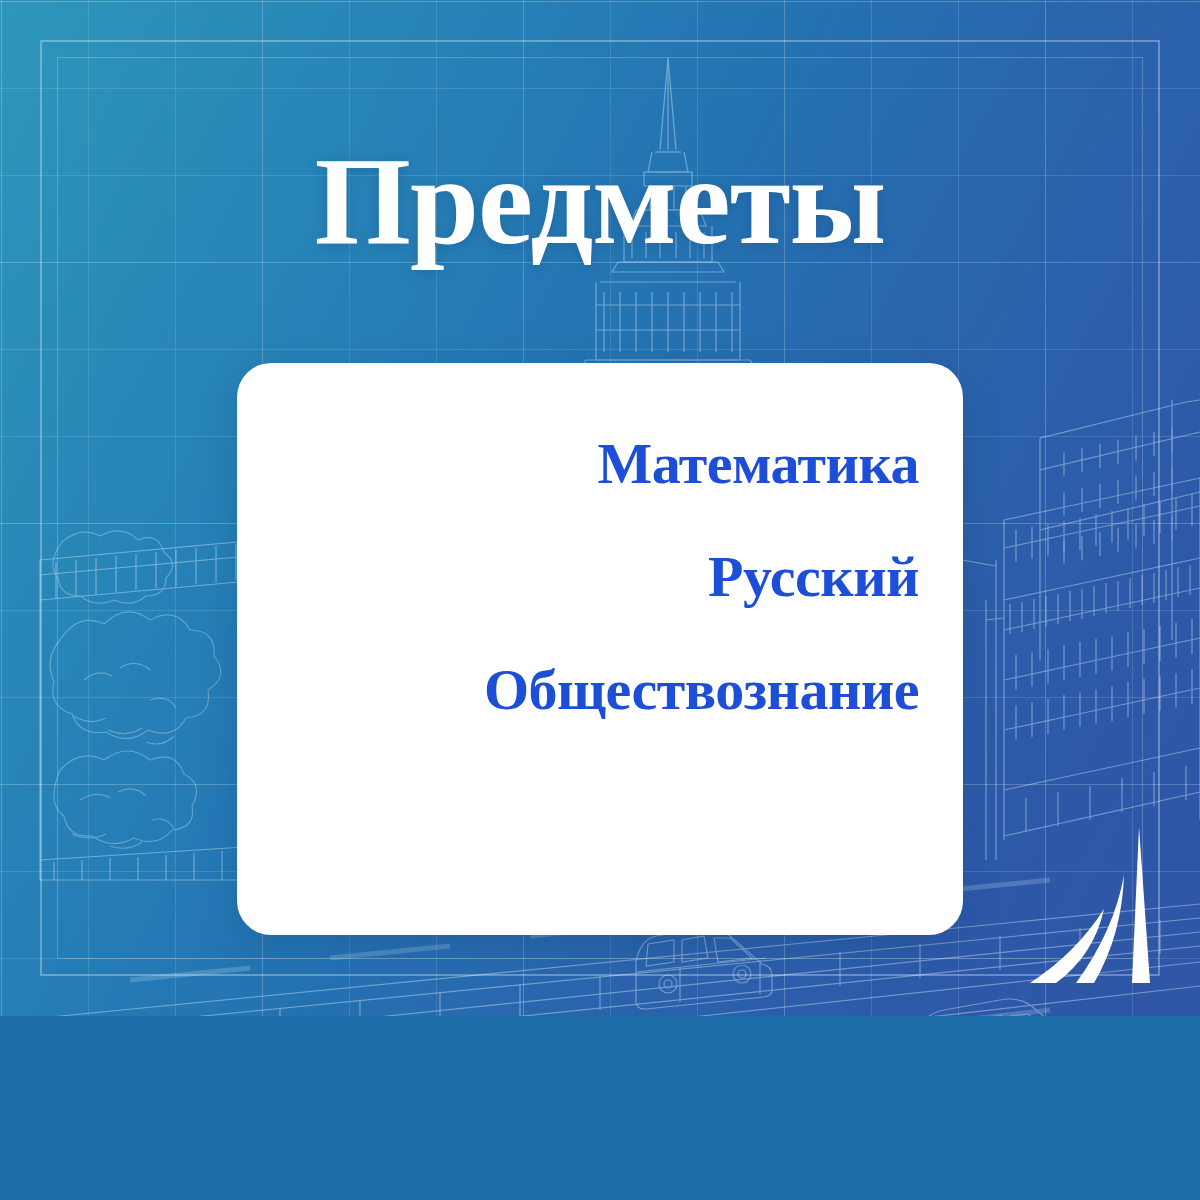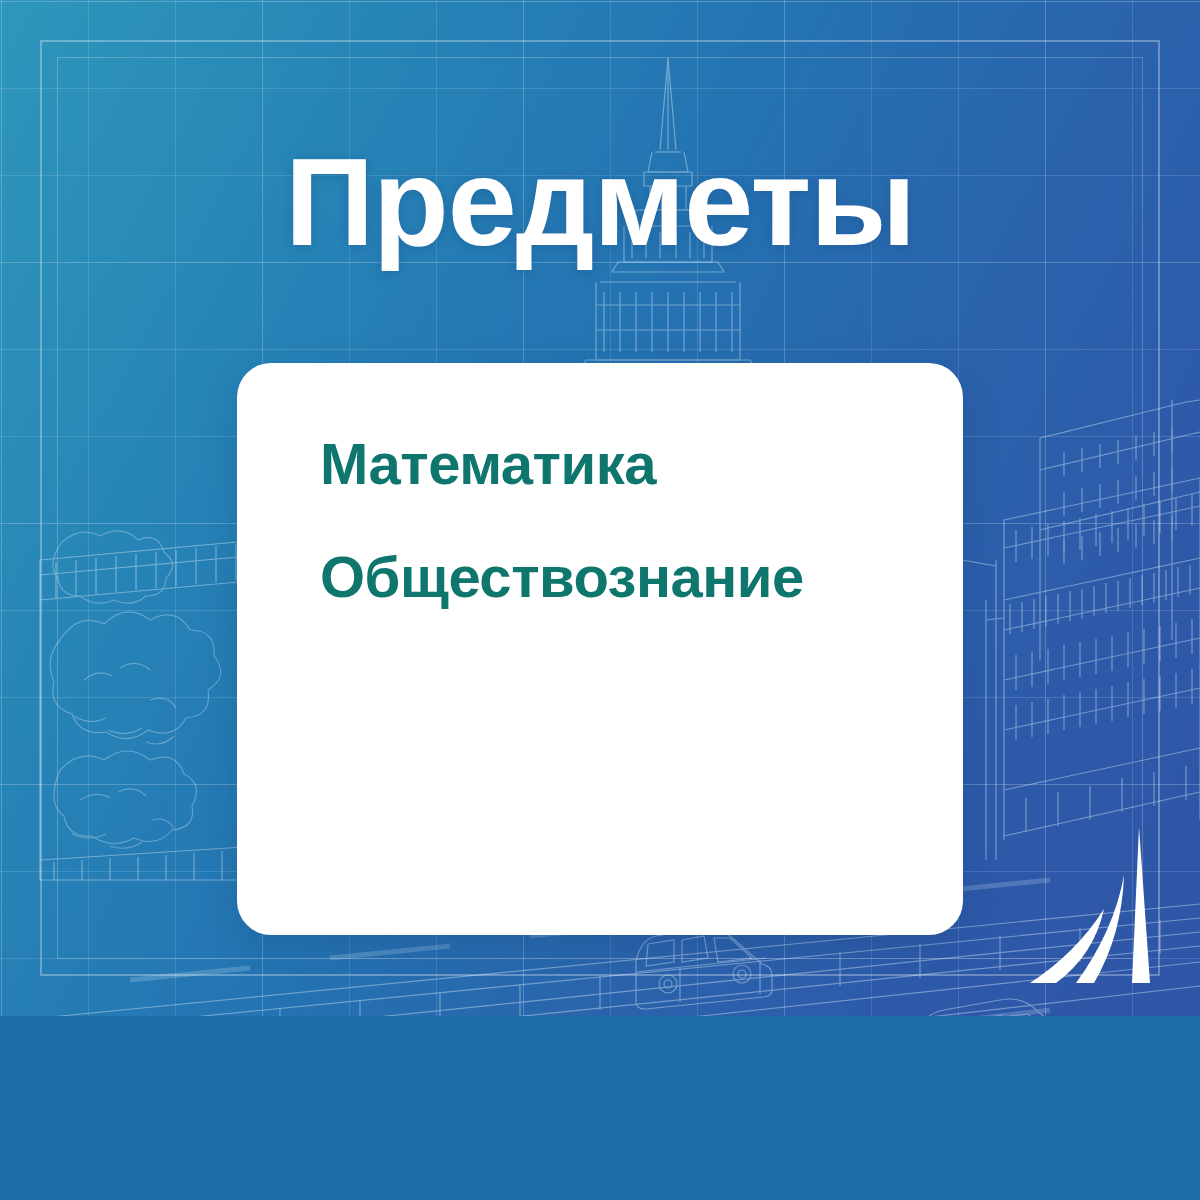--- a/index.html
+++ b/index.html
@@ -6,21 +6,21 @@
   html, body {
     margin: 0;
     padding: 0;
     background: #1d6ea8;
   }
   #poster {
     position: relative;
     width: 1200px;
     height: 1016px;
     overflow: hidden;
-    font-family: Liberation Sans, sans-serif;
+    font-family: Liberation Serif, serif;
     background: linear-gradient(118deg, #2e96bb 0%, #2a8cb8 14%, #2681b6 28%, #2473b2 46%, #2a63ac 66%, #2d59a9 84%, #2f55a6 100%);
   }
 
   
   .grid-fine {
     position: absolute; inset: 0;
     background-image:
       linear-gradient(to right, rgba(255,255,255,0.13) 1px, transparent 1px),
       linear-gradient(to bottom, rgba(255,255,255,0.13) 1px, transparent 1px);
     background-size: 87px 87px;
@@ -72,27 +72,28 @@
     top: 363px;
     width: 726px;
     height: 572px;
     background: #ffffff;
     border-radius: 34px;
     box-shadow: 0 10px 34px rgba(16,58,105,0.22);
     box-sizing: border-box;
     padding: 72px 44px 0 83px;
   }
   .subject {
-    color: #0f766e;
+    color: #1d4ed8;
     font-size: 58px;
     font-weight: bold;
     line-height: 1.0;
     margin: 0 0 55px 0;
     white-space: nowrap;
     letter-spacing: -0.5px;
+    text-align: right;
   }
   .subject:last-child { margin-bottom: 0; }
 
   
   .logo {
     position: absolute;
     right: 22px;
     bottom: 28px;
     width: 150px;
     height: 165px;
@@ -251,20 +252,21 @@
 
   <div class="grid-fine"></div>
   <div class="grid-coarse"></div>
   <div class="frame-outer"></div>
   <div class="frame-inner"></div>
 
   <div class="title">Предметы</div>
 
   <div class="card">
     <div class="subject">Математика</div>
+    <div class="subject">Русский</div>
     <div class="subject">Обществознание</div>
   </div>
 
   <div class="logo">
     <svg viewBox="0 0 150 165" xmlns="http://www.w3.org/2000/svg" aria-hidden="true">
       <g fill="#ffffff">
         <path d="M111 4 L122 160 L104 160 Z"></path>
         <path d="M96 52 q-2 60 -30 108 L48 160 q38 -52 48 -108 Z"></path>
         <path d="M76 86 q-10 46 -48 74 L2 160 q46 -30 74 -74 Z"></path>
       </g>

